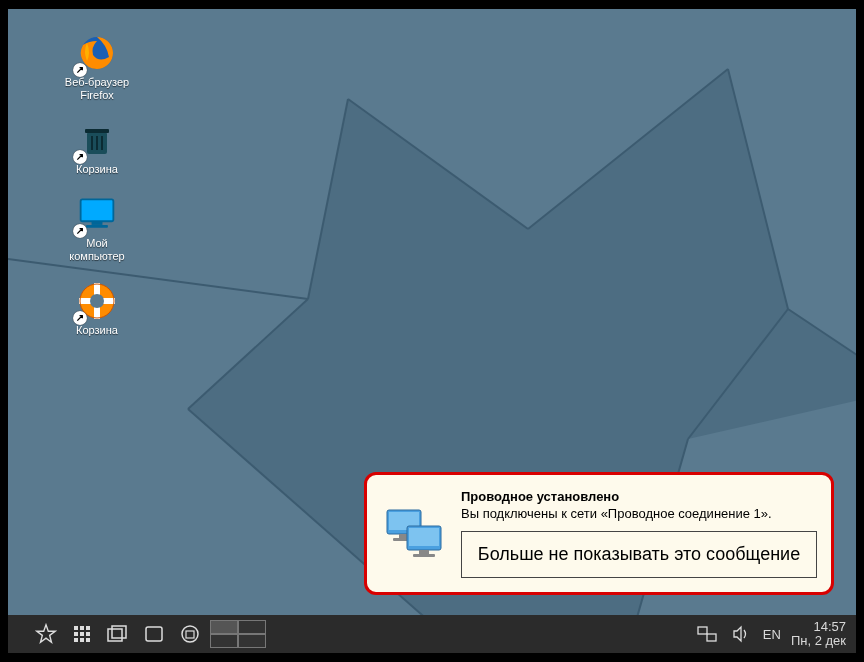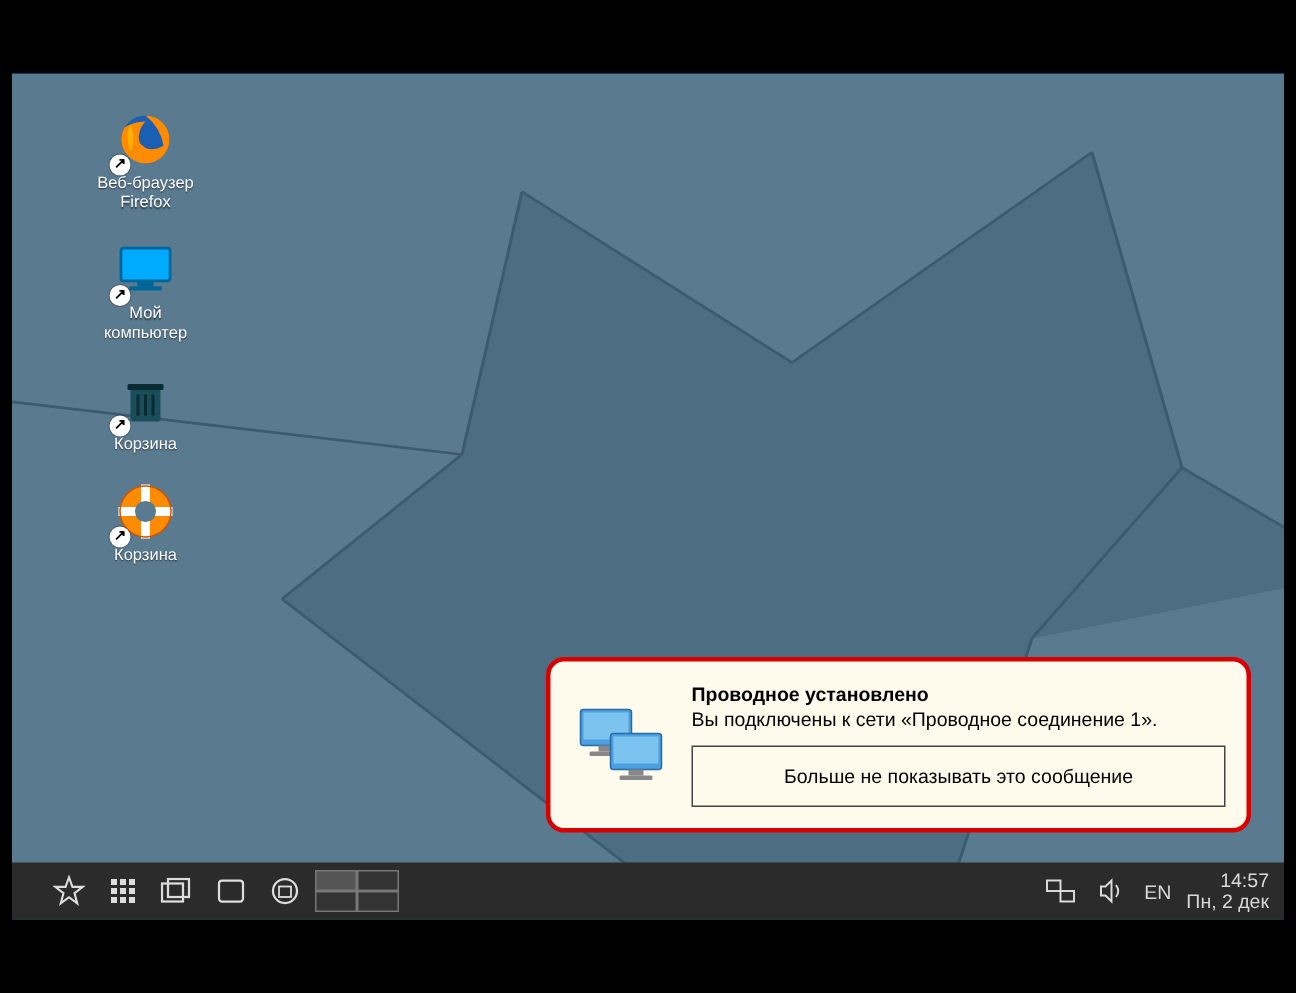--- a/index.html
+++ b/index.html
@@ -2,22 +2,22 @@
 <html><head>
 <meta charset="utf-8">
 <style>
   * { box-sizing: border-box; margin: 0; padding: 0; }
   html, body { width: 864px; height: 662px; overflow: hidden; font-family: sans-serif; }
   body { background: #000; display: flex; justify-content: center; align-items: center; }
 
   .screen {
     position: relative;
     width: 848px;
-    height: 564px;
-    background: #0369a1;
+    height: 644px;
+    background: #a21caf;
     overflow: hidden;
   }
 
   
   .wallpaper {
     position: absolute;
     inset: 0;
     overflow: hidden;
   }
   .wallpaper svg { width: 100%; height: 100%; }
@@ -67,21 +67,21 @@
     padding: 14px 14px 14px 14px;
     display: flex;
     gap: 14px;
   }
   .notification .nic { flex: 0 0 66px; display:flex; align-items:center; justify-content:center; }
   .notification .ntext { flex: 1; }
   .notification .ntitle { font-weight: bold; font-size: 13px; color:#000; margin-bottom:2px; }
   .notification .nmsg { font-size: 13px; color:#000; margin-bottom:10px; }
   .notification .nbtn {
     width: 100%; padding: 12px 0; text-align: center;
-    background: #fefaec; border: 1px solid #444; font-size: 13px;
+    background: #fefaec; border: 1px solid #444; font-size: 18px;
     cursor: pointer;
   }
 
   
   .taskbar {
     position: absolute;
     left: 0; right: 0; bottom: 0;
     height: 38px;
     background: #2b2b2b;
     display: flex;
@@ -147,42 +147,42 @@
           <path d="M20 4 A16 16 0 0 1 36 20 A16 16 0 0 1 20 36 A16 16 0 0 1 6 12 Q12 8 20 8 Q14 14 16 22 Q22 30 32 24 Q30 12 20 4 Z" fill="#ff8c00"></path>
           <path d="M10 10 Q6 18 10 28 Q14 20 10 10 Z" fill="#ffb000"></path>
         </svg>
         <div class="shortcut-badge"></div>
       </div>
       <div class="label">Веб-браузер<br>Firefox</div>
     </div>
 
     <div class="di">
       <div class="ic">
-        <svg width="44" height="40" viewBox="0 0 44 40">
-          <rect x="4" y="4" width="36" height="24" rx="2" fill="#00aaff" stroke="#006699" stroke-width="2"></rect>
-          <rect x="16" y="28" width="12" height="4" fill="#006699"></rect>
-          <rect x="10" y="32" width="24" height="3" rx="1" fill="#006699"></rect>
-        </svg>
-        <div class="shortcut-badge"></div>
-      </div>
-      <div class="label">Мой<br>компьютер</div>
-    </div>
-
-    <div class="di">
-      <div class="ic">
         <svg width="40" height="40" viewBox="0 0 40 40">
           <rect x="10" y="12" width="20" height="22" rx="2" fill="#1a4d5a"></rect>
           <rect x="8" y="9" width="24" height="4" rx="1" fill="#0b2b33"></rect>
           <line x1="15" y1="16" x2="15" y2="30" stroke="#0b2b33" stroke-width="2"></line>
           <line x1="20" y1="16" x2="20" y2="30" stroke="#0b2b33" stroke-width="2"></line>
           <line x1="25" y1="16" x2="25" y2="30" stroke="#0b2b33" stroke-width="2"></line>
         </svg>
         <div class="shortcut-badge"></div>
       </div>
       <div class="label">Корзина</div>
+    </div>
+
+    <div class="di">
+      <div class="ic">
+        <svg width="44" height="40" viewBox="0 0 44 40">
+          <rect x="4" y="4" width="36" height="24" rx="2" fill="#00aaff" stroke="#006699" stroke-width="2"></rect>
+          <rect x="16" y="28" width="12" height="4" fill="#006699"></rect>
+          <rect x="10" y="32" width="24" height="3" rx="1" fill="#006699"></rect>
+        </svg>
+        <div class="shortcut-badge"></div>
+      </div>
+      <div class="label">Мой<br>компьютер</div>
     </div>
 
     <div class="di">
       <div class="ic">
         <svg width="40" height="40" viewBox="0 0 40 40">
           <circle cx="20" cy="20" r="17" fill="#ff8c00"></circle>
           <circle cx="20" cy="20" r="7" fill="#5a7a8f"></circle>
           <rect x="17" y="2" width="6" height="36" fill="#fff"></rect>
           <rect x="2" y="17" width="36" height="6" fill="#fff"></rect>
           <circle cx="20" cy="20" r="17" fill="none" stroke="#cc5500" stroke-width="1"></circle>

